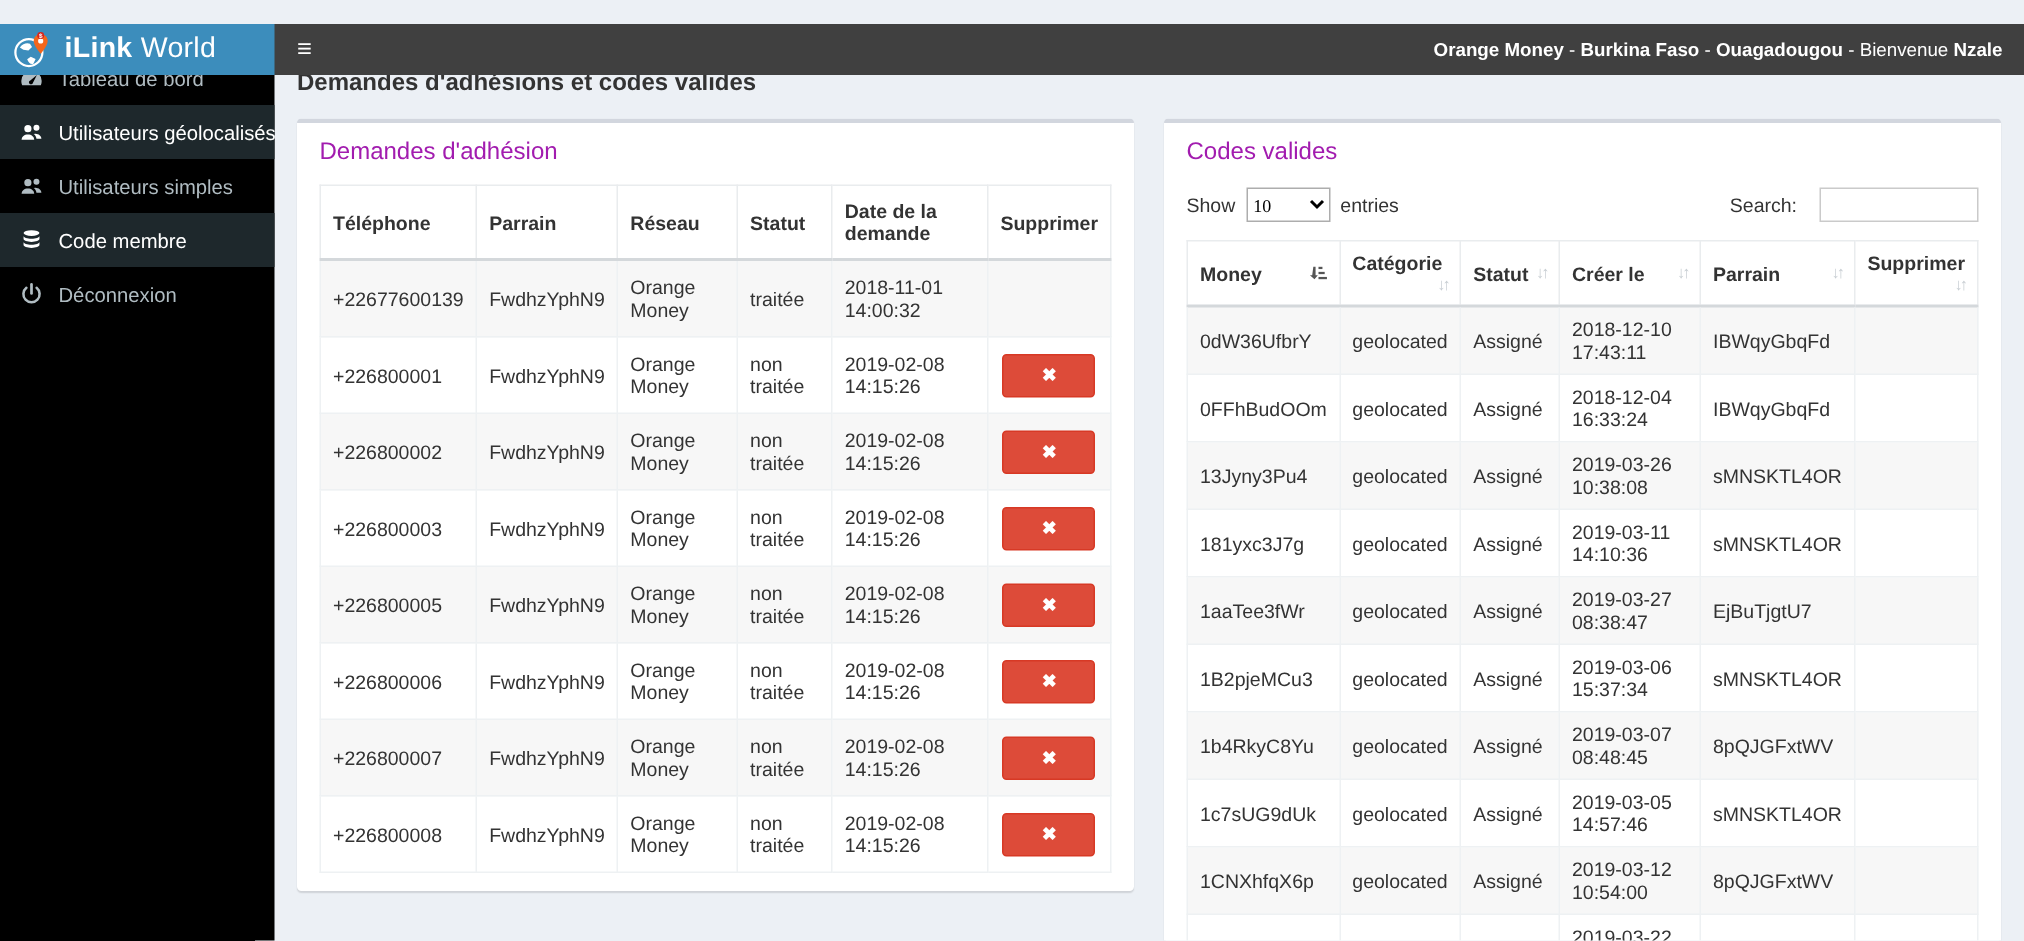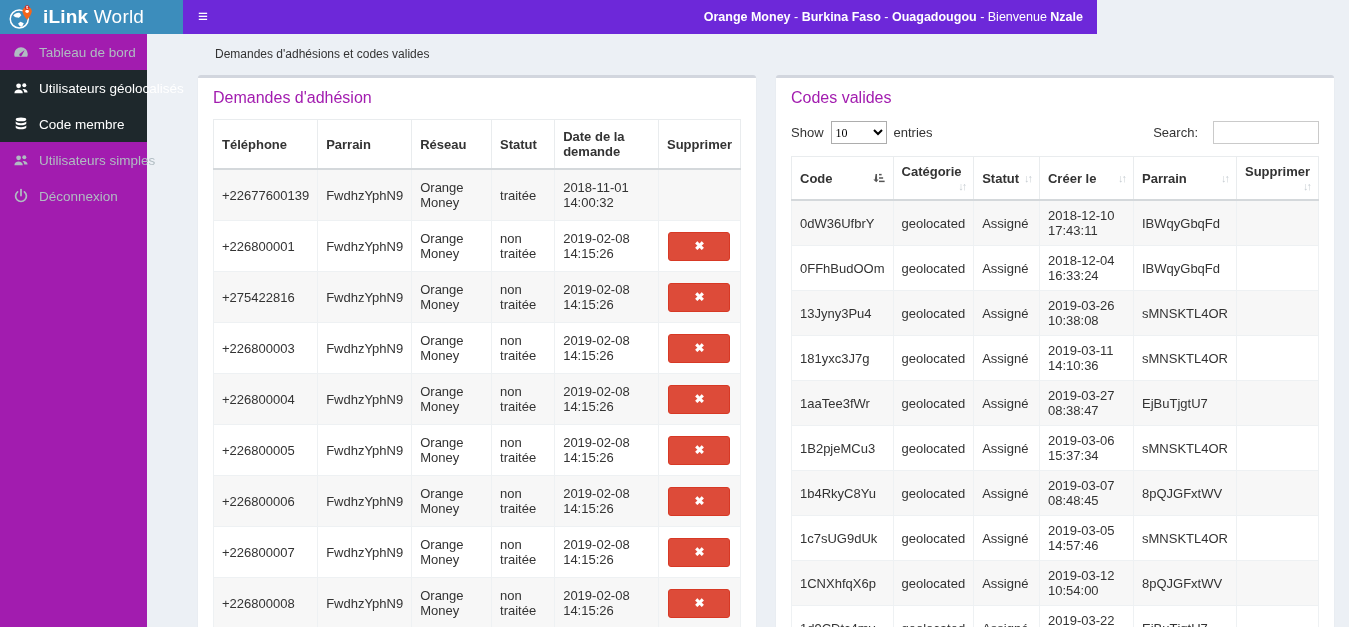--- a/index.html
+++ b/index.html
@@ -4,38 +4,38 @@
 <style>
   * { box-sizing: border-box; }
   html,body { margin:0; padding:0; }
   body {
     width:1349px; height:627px; overflow:hidden;
     font-family:"Liberation Sans", sans-serif;
     font-size:13px; color:#333; background:#ecf0f5;
   }
 
   
-  .navbar { position:fixed; top:0; left:0; width:1097px; height:34px; background:#6d28d9; display:flex; align-items:stretch; z-index:20; }
+  .navbar { position:fixed; top:16px; left:0; width:1349px; height:34px; background:#404040; display:flex; align-items:stretch; z-index:20; }
   .brand { width:183px; flex:0 0 183px; display:flex; align-items:center; gap:8px; padding-left:8px; background:#3c8dbc; cursor:pointer; }
   .brand-text { color:#fff; font-size:19px; white-space:nowrap; letter-spacing:.2px; }
   .brand-text .b { font-weight:700; }
   .hamburger { color:#fff; font-size:17px; padding:0 15px; display:flex; align-items:center; cursor:pointer; }
   .nav-right { margin-left:auto; display:flex; align-items:center; padding-right:14px; color:#fff; font-size:12.5px; white-space:pre; }
   .nav-right .seg-b { font-weight:700; }
 
   
-  .sidebar { position:fixed; top:34px; left:0; bottom:0; width:147px; background:#a21caf; z-index:10; }
+  .sidebar { position:fixed; top:34px; left:0; bottom:0; width:183px; background:#000000; z-index:10; }
   .side-item { display:flex; align-items:center; gap:10px; padding:10px 14px 10px 13px; color:#b0bcc2; font-size:13.5px; cursor:pointer; text-decoration:none; }
   .side-item.active { background:#1e282c; color:#fff; }
   .side-item svg { flex:0 0 16px; }
   .side-label { white-space:nowrap; }
 
   
   .content { margin-left:183px; padding:34px 15px 0 15px; }
-  .page-title { font-size:12px; font-weight:400; color:#333; margin:13px 0 14px 17px; }
+  .page-title { font-size:16px; font-weight:700; color:#333; margin:13px 0 14px 0; }
   .cols { display:flex; gap:20px; align-items:flex-start; }
 
   .panel { background:#fff; flex:1 1 0; border-top:3px solid #d2d6de; border-radius:3px; box-shadow:0 1px 1px rgba(0,0,0,.12); }
   .panel-header { padding:11px 15px 6px 15px; font-size:16px; color:#a21caf; }
   .panel-body { padding:6px 15px 12px 15px; }
 
   
   table.tbl { width:100%; border-collapse:collapse; font-size:13px; }
   .tbl th { text-align:left; font-weight:700; color:#333; padding:9px 8px; border:1px solid #e9ecee; border-bottom:2px solid #d4d8db; background:#fff; }
   .tbl td { padding:8px; border:1px solid #eef1f3; color:#333; }
@@ -95,41 +95,41 @@
     <svg width="16" height="16" viewBox="0 0 16 16">
       <g fill="currentColor">
         <circle cx="5.6" cy="5.8" r="2.4"></circle>
         <path d="M1.4 13.2c0-2.3 1.9-3.6 4.2-3.6s4.2 1.3 4.2 3.6z"></path>
         <circle cx="11.3" cy="5.2" r="2"></circle>
         <path d="M10.7 9.1c2 .1 3.9 1.3 3.9 3.4h-3.3c-.2-1.4-.8-2.6-1.9-3.2z"></path>
       </g>
     </svg>
     <span class="side-label">Utilisateurs géolocalisés</span>
   </a>
-  <a class="side-item active">
-    <svg width="16" height="16" viewBox="0 0 16 16">
-      <g fill="currentColor">
-        <ellipse cx="8" cy="3.4" rx="5.3" ry="1.9"></ellipse>
-        <path d="M2.7 5.3c0 1 2.4 1.9 5.3 1.9s5.3-.9 5.3-1.9v2.1c0 1-2.4 1.9-5.3 1.9S2.7 8.4 2.7 7.4z"></path>
-        <path d="M2.7 9.3c0 1 2.4 1.9 5.3 1.9s5.3-.9 5.3-1.9v2.1c0 1-2.4 1.9-5.3 1.9s-5.3-.9-5.3-1.9z"></path>
-      </g>
-    </svg>
-    <span class="side-label">Code membre</span>
-  </a>
   <a class="side-item">
     <svg width="16" height="16" viewBox="0 0 16 16">
       <g fill="currentColor">
         <circle cx="5.6" cy="5.8" r="2.4"></circle>
         <path d="M1.4 13.2c0-2.3 1.9-3.6 4.2-3.6s4.2 1.3 4.2 3.6z"></path>
         <circle cx="11.3" cy="5.2" r="2"></circle>
         <path d="M10.7 9.1c2 .1 3.9 1.3 3.9 3.4h-3.3c-.2-1.4-.8-2.6-1.9-3.2z"></path>
       </g>
     </svg>
     <span class="side-label">Utilisateurs simples</span>
   </a>
+  <a class="side-item active">
+    <svg width="16" height="16" viewBox="0 0 16 16">
+      <g fill="currentColor">
+        <ellipse cx="8" cy="3.4" rx="5.3" ry="1.9"></ellipse>
+        <path d="M2.7 5.3c0 1 2.4 1.9 5.3 1.9s5.3-.9 5.3-1.9v2.1c0 1-2.4 1.9-5.3 1.9S2.7 8.4 2.7 7.4z"></path>
+        <path d="M2.7 9.3c0 1 2.4 1.9 5.3 1.9s5.3-.9 5.3-1.9v2.1c0 1-2.4 1.9-5.3 1.9s-5.3-.9-5.3-1.9z"></path>
+      </g>
+    </svg>
+    <span class="side-label">Code membre</span>
+  </a>
   <a class="side-item">
     <svg width="16" height="16" viewBox="0 0 16 16">
       <path d="M8 1.6v6" stroke="currentColor" stroke-width="1.8" fill="none" stroke-linecap="round"></path>
       <path d="M4.6 3.9a5.4 5.4 0 1 0 6.8 0" stroke="currentColor" stroke-width="1.7" fill="none" stroke-linecap="round"></path>
     </svg>
     <span class="side-label">Déconnexion</span>
   </a>
 </div>
 
 <div class="content">
@@ -162,37 +162,29 @@
               </tr>
               <tr>
                 <td>+226800001</td>
                 <td>FwdhzYphN9</td>
                 <td>Orange Money</td>
                 <td>non traitée</td>
                 <td>2019-02-08 14:15:26</td>
                 <td class="action"><button class="btn-delete">✖</button></td>
               </tr>
               <tr>
-                <td>+275422816</td>
+                <td>+226800002</td>
                 <td>FwdhzYphN9</td>
                 <td>Orange Money</td>
                 <td>non traitée</td>
                 <td>2019-02-08 14:15:26</td>
                 <td class="action"><button class="btn-delete">✖</button></td>
               </tr>
               <tr>
                 <td>+226800003</td>
-                <td>FwdhzYphN9</td>
-                <td>Orange Money</td>
-                <td>non traitée</td>
-                <td>2019-02-08 14:15:26</td>
-                <td class="action"><button class="btn-delete">✖</button></td>
-              </tr>
-              <tr>
-                <td>+226800004</td>
                 <td>FwdhzYphN9</td>
                 <td>Orange Money</td>
                 <td>non traitée</td>
                 <td>2019-02-08 14:15:26</td>
                 <td class="action"><button class="btn-delete">✖</button></td>
               </tr>
               <tr>
                 <td>+226800005</td>
                 <td>FwdhzYphN9</td>
                 <td>Orange Money</td>
@@ -240,21 +232,21 @@
           </div>
           <div class="dt-search">
             <label>Search:</label>
             <input type="text" value="" style="">
           </div>
         </div>
 
         <table class="tbl tbl-codes">
           <thead>
               <tr>
-                <th><span>Code</span><span class="sort asc"><svg width="12" height="12" viewBox="0 0 16 16" style="vertical-align:-1px">
+                <th><span>Money</span><span class="sort asc"><svg width="12" height="12" viewBox="0 0 16 16" style="vertical-align:-1px">
                       <g fill="#555">
                         <rect x="8" y="2.5" width="3.5" height="2"></rect>
                         <rect x="8" y="7" width="5.5" height="2"></rect>
                         <rect x="8" y="11.5" width="7.5" height="2"></rect>
                         <path d="M3.4 2.5h2v7.5h2L4.4 13.6.4 10h2z"></path>
                       </g>
                     </svg></span></th>
                 <th><span>Catégorie</span><span class="sort none">↓↑</span></th>
                 <th><span>Statut</span><span class="sort none">↓↑</span></th>
                 <th><span>Créer le</span><span class="sort none">↓↑</span></th>

